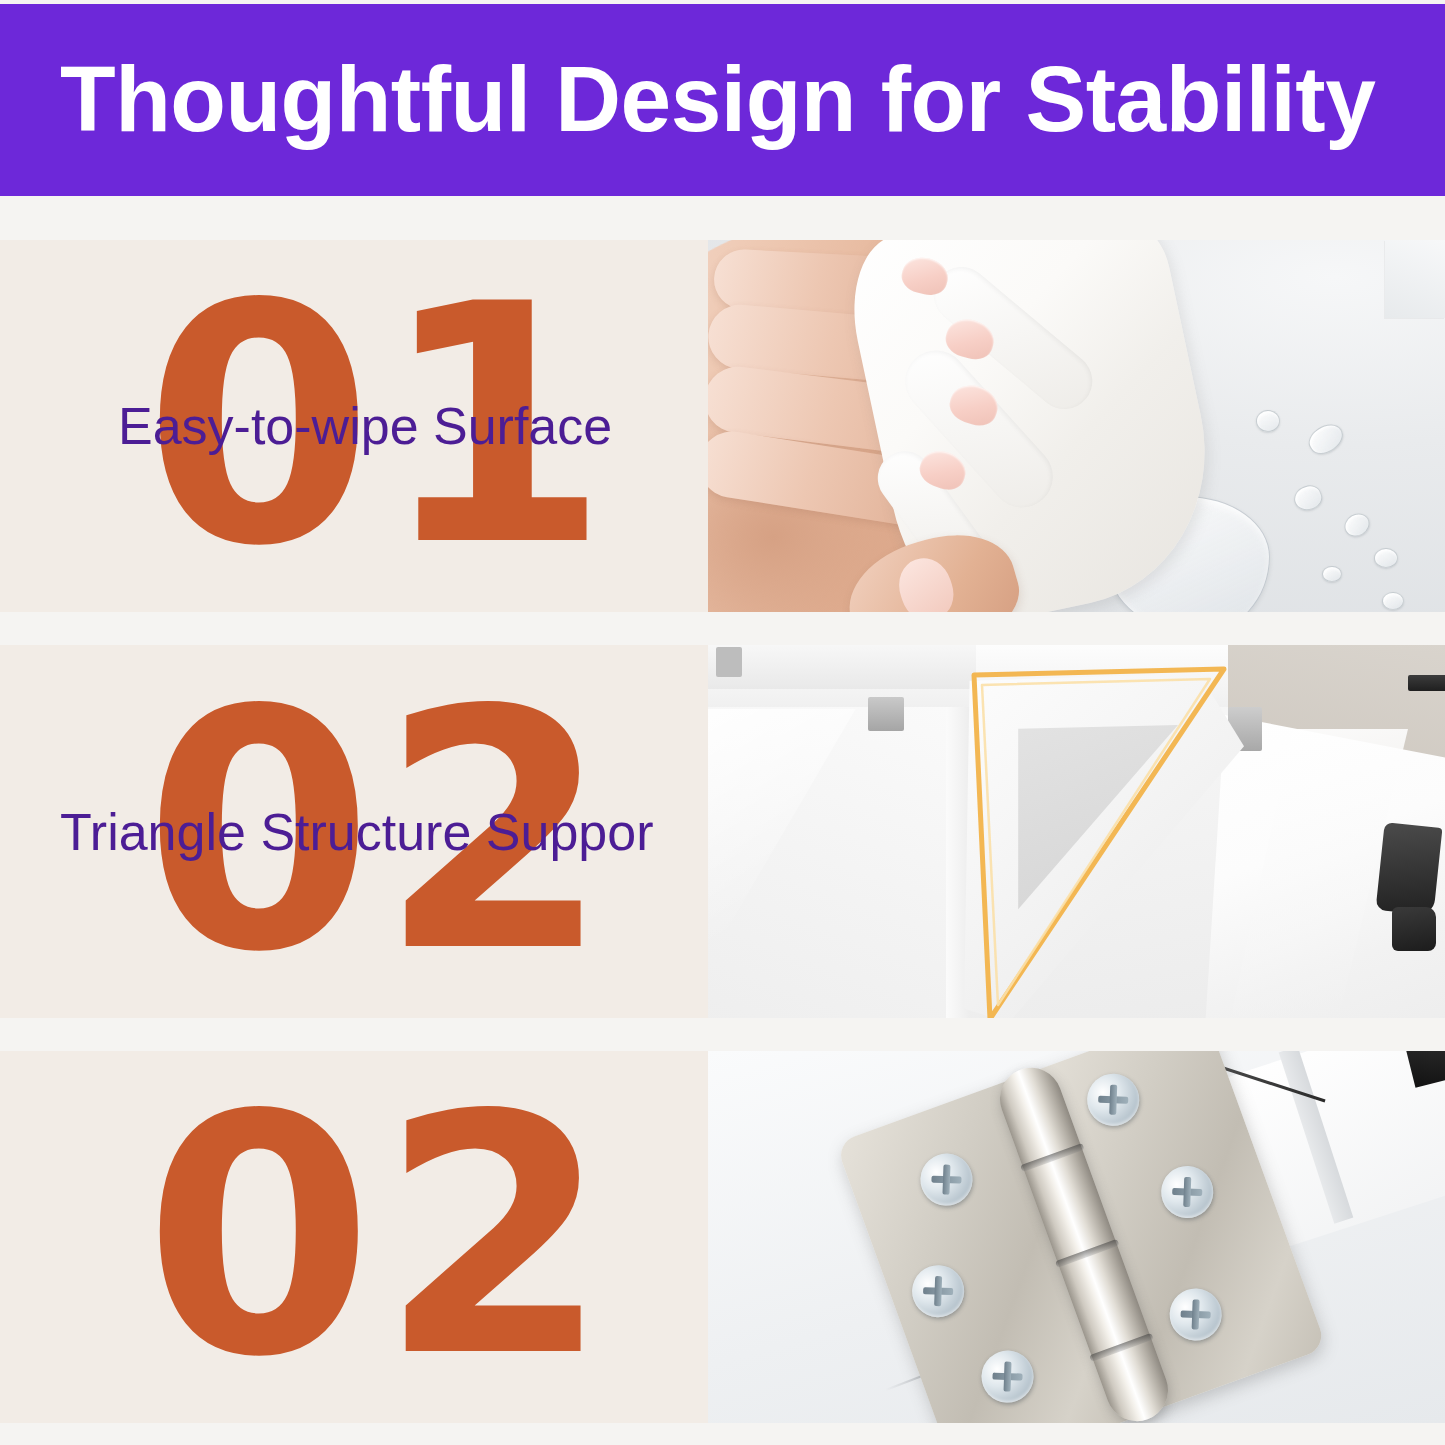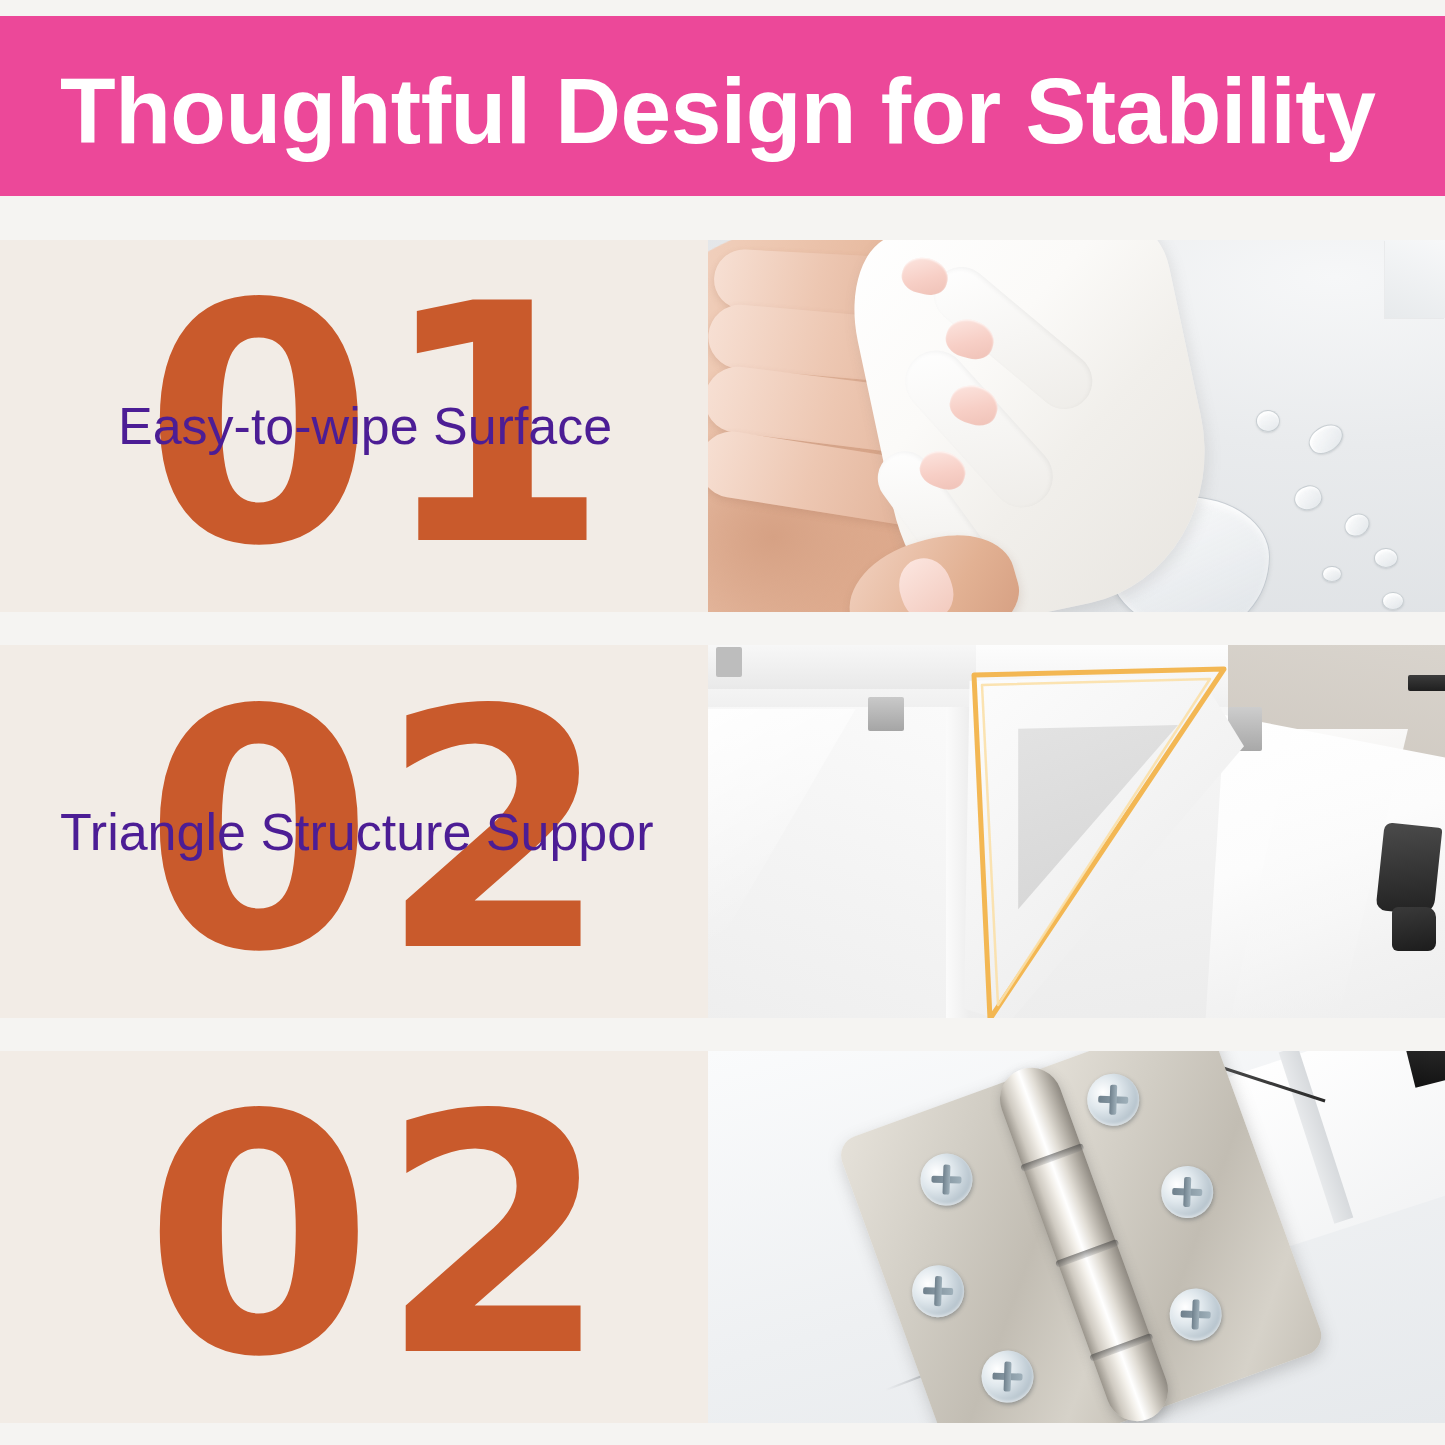--- a/index.html
+++ b/index.html
@@ -5,22 +5,22 @@
   html,body{margin:0;padding:0;}
   body{
     width:1445px;height:1445px;overflow:hidden;
     background:#f5f4f2;
     font-family:"Liberation Sans","DejaVu Sans",sans-serif;
   }
   .page{position:relative;width:1445px;height:1445px;background:#f5f4f2;}
 
   
   .banner{
-    position:absolute;left:0;top:16px;width:1445px;height:196px;
-    background:#ec4899;
+    position:absolute;left:0;top:4px;width:1445px;height:196px;
+    background:#6d28d9;
   }
   .banner-title{
     position:absolute;left:60px;top:36px;
     width:1340px;
     font-size:92px;line-height:118px;
     font-weight:700;color:#ffffff;
     letter-spacing:-0.5px;
     white-space:nowrap;
     transform:scaleX(0.99);transform-origin:left center;
   }

